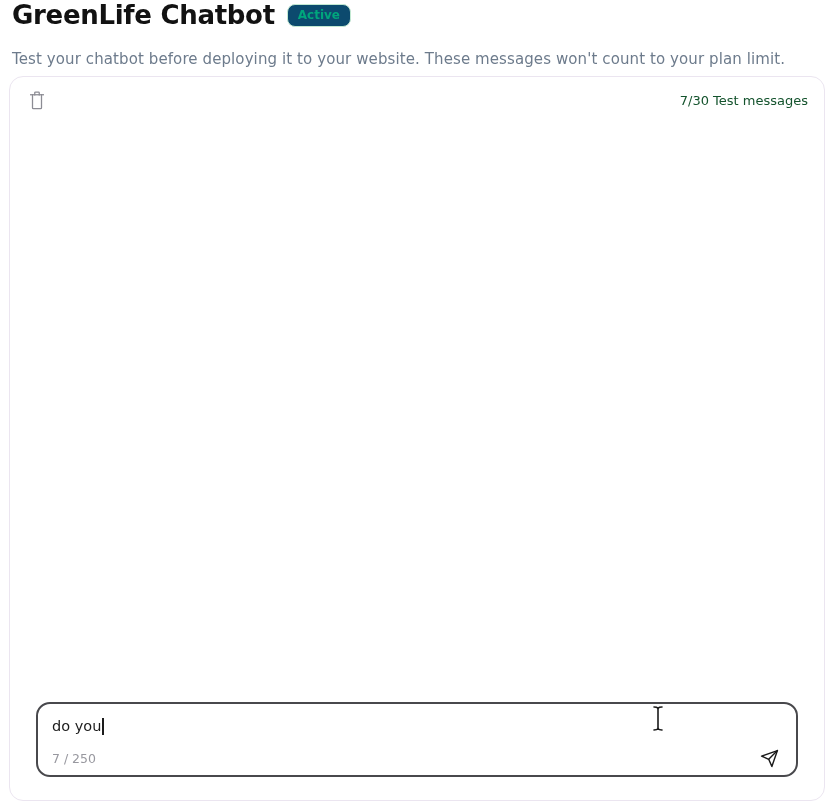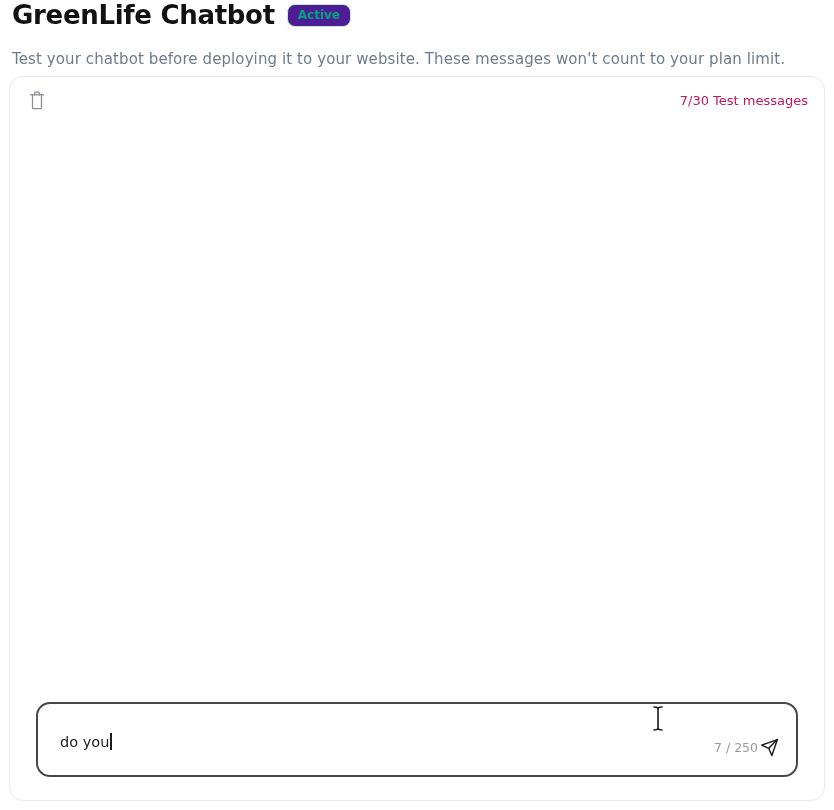--- a/index.html
+++ b/index.html
@@ -19,21 +19,21 @@
     font-weight: 700;
     color: #121212;
     letter-spacing: -0.3px;
     line-height: 1.2;
   }
   .status-badge {
     display: inline-block;
     font-size: 12px;
     font-weight: 700;
     color: #00a67c;
-    background: #4c1d95;
+    background: #0c4a6e;
     border: 1px solid #c2e9d2;
     border-radius: 8px;
     padding: 3px 10px;
     line-height: 1.2;
   }
   .page-subtitle {
     margin-top: 19px;
     font-size: 15px;
     color: #6d7b8c;
     letter-spacing: 0.1px;
@@ -62,34 +62,34 @@
     border: none;
     cursor: pointer;
     color: #8c8c94;
     width: 22px; height: 24px;
     display: flex; align-items: center; justify-content: center;
     padding: 0;
   }
   .trash-button svg { width: 18px; height: 20px; }
   .test-counter {
     font-size: 13px;
-    color: #be185d;
+    color: #14532d;
     text-align: right;
   }
   .chat-messages-area { flex: 1; }
 
   
   .composer {
     margin: 0 26px 23px 26px;
     border: 2px solid #48484c;
     border-radius: 14px;
     height: 75px;
-    padding: 13px 16px 9px 22px;
+    padding: 13px 16px 9px 14px;
     display: flex;
-    flex-direction: row;
+    flex-direction: column;
     justify-content: space-between;
     background: #ffffff;
   }
   .composer-input-line {
     font-size: 14.5px;
     color: #1c1c1c;
     line-height: 18px;
     outline: none;
     white-space: pre;
     display: flex;

